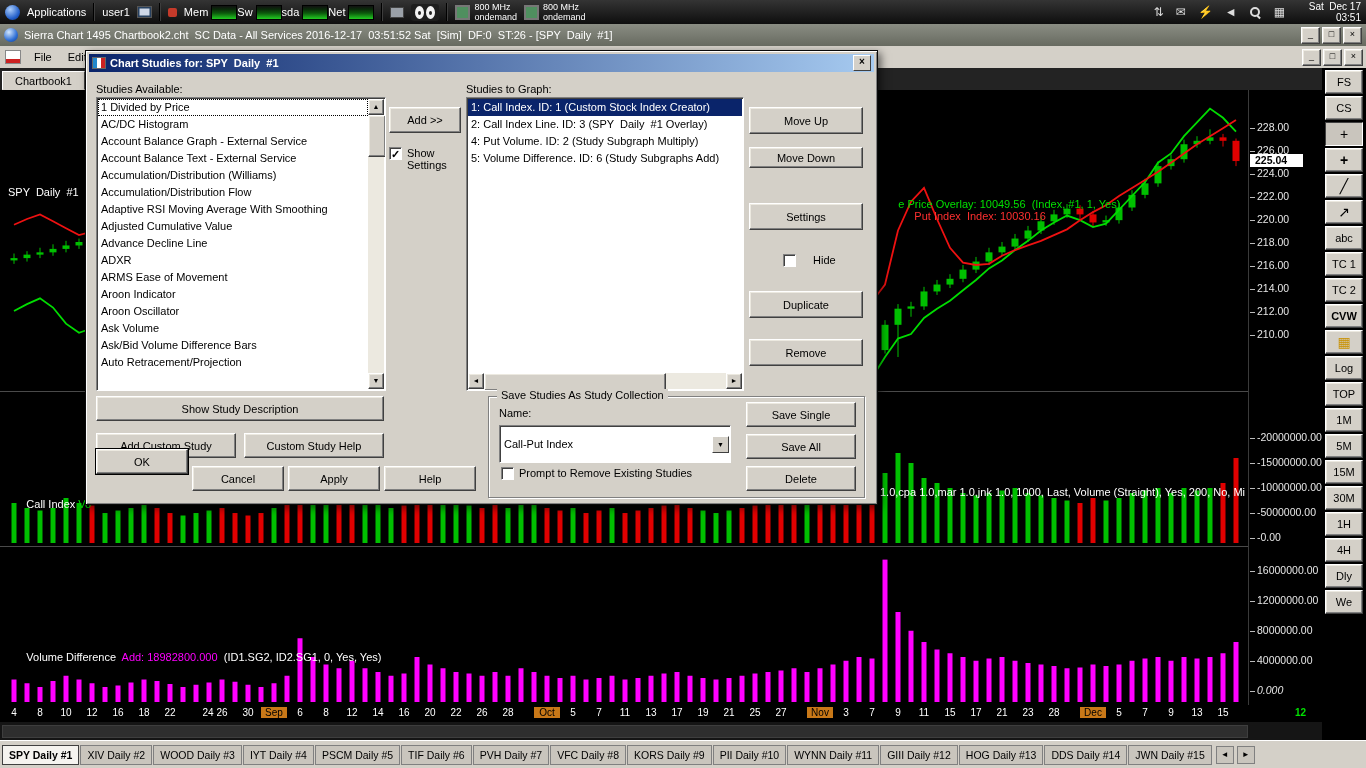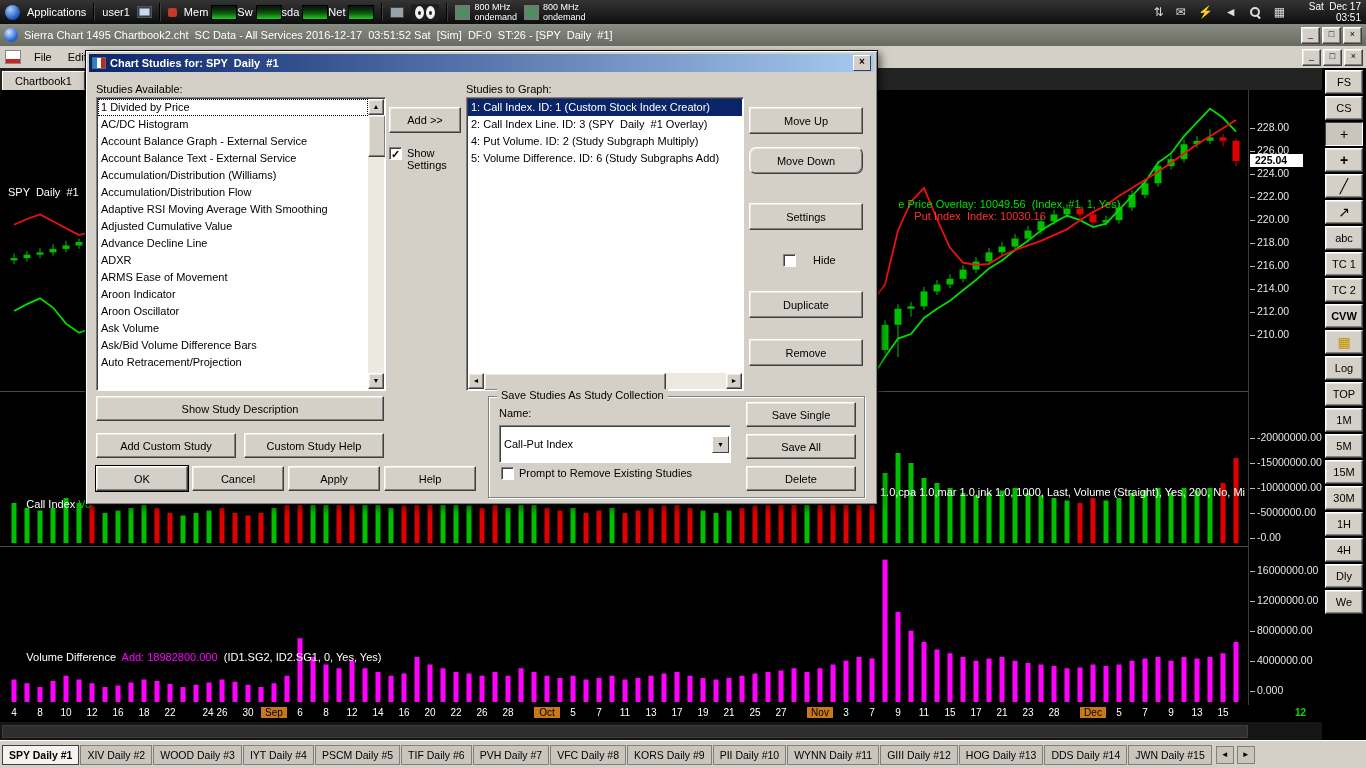--- a/index.html
+++ b/index.html
@@ -611,21 +611,21 @@
         <div class="ptick" style="top: 238px;">210.00</div>
         <div class="ptick" style="top: 341px;">-20000000.00</div>
         <div class="ptick" style="top: 366px;">-15000000.00</div>
         <div class="ptick" style="top: 391px;">-10000000.00</div>
         <div class="ptick" style="top: 416px;">-5000000.00</div>
         <div class="ptick" style="top: 441px;">-0.00</div>
         <div class="ptick" style="top: 474px;">16000000.00</div>
         <div class="ptick" style="top: 504px;">12000000.00</div>
         <div class="ptick" style="top: 534px;">8000000.00</div>
         <div class="ptick" style="top: 564px;">4000000.00</div>
-        <div class="ptick" style="top: 594px;">0.000</div>
+        <div class="ptick" style="top: 594px; font-style: italic;">0.000</div>
         <div class="lastbox" style="top: 64.04px;">225.04</div>
       </div>
   </div>
 
   <div class="toolbar" id="toolbar">
       <div class="tbtn">FS</div>
       <div class="tbtn">CS</div>
       <div class="tbtn pressed" style="font-size: 14px;">+</div>
       <div class="tbtn bold" style="font-size: 14px;">+</div>
       <div class="tbtn" style="font-size: 14px;">╱</div>
@@ -772,21 +772,21 @@
           <div class="li">5: Volume Difference. ID: 6 (Study Subgraphs Add)</div>
         </div>
       <div class="hscroll">
         <div class="sbtn sb-left">◄</div>
         <div class="sthumb" style="left:16px;top:0;width:180px;height:16px;"></div>
         <div class="sbtn sb-right">►</div>
       </div>
     </div>
 
     <div class="btn" style="left:663px;top:56px;width:114px;height:27px;">Move Up</div>
-    <div class="btn" style="left:663px;top:96px;width:114px;height:27px;border-radius:7px;">Move Down</div>
+    <div class="btn" style="left:663px;top:96px;width:114px;height:21px;">Move Down</div>
     <div class="btn" style="left:663px;top:152px;width:114px;height:27px;">Settings</div>
     <div class="cb" style="left:697px;top:203px;gap:17px;">
       <span class="cbbox"></span>
       <span>Hide</span>
     </div>
     <div class="btn" style="left:663px;top:240px;width:114px;height:27px;">Duplicate</div>
     <div class="btn" style="left:663px;top:288px;width:114px;height:27px;">Remove</div>
 
     <div class="btn" style="left:10px;top:345px;width:288px;height:25px;">Show Study Description</div>
     <div class="btn" style="left:10px;top:382px;width:140px;height:25px;">Add Custom Study</div>
@@ -801,19 +801,19 @@
       </div>
       <div class="cb" style="left:12px;top:70px;">
         <span class="cbbox"></span>
         <span>Prompt to Remove Existing Studies</span>
       </div>
       <div class="btn" style="left:257px;top:5px;width:110px;height:25px;">Save Single</div>
       <div class="btn" style="left:257px;top:37px;width:110px;height:25px;">Save All</div>
       <div class="btn" style="left:257px;top:69px;width:110px;height:25px;">Delete</div>
     </div>
 
-    <div class="btn default" style="left:10px;top:415px;width:92px;height:25px;">OK</div>
+    <div class="btn default" style="left:10px;top:398px;width:92px;height:25px;">OK</div>
     <div class="btn" style="left:106px;top:415px;width:92px;height:25px;">Cancel</div>
     <div class="btn" style="left:202px;top:415px;width:92px;height:25px;">Apply</div>
     <div class="btn" style="left:298px;top:415px;width:92px;height:25px;">Help</div>
   </div>
 
 </div>
 
 </body></html>

